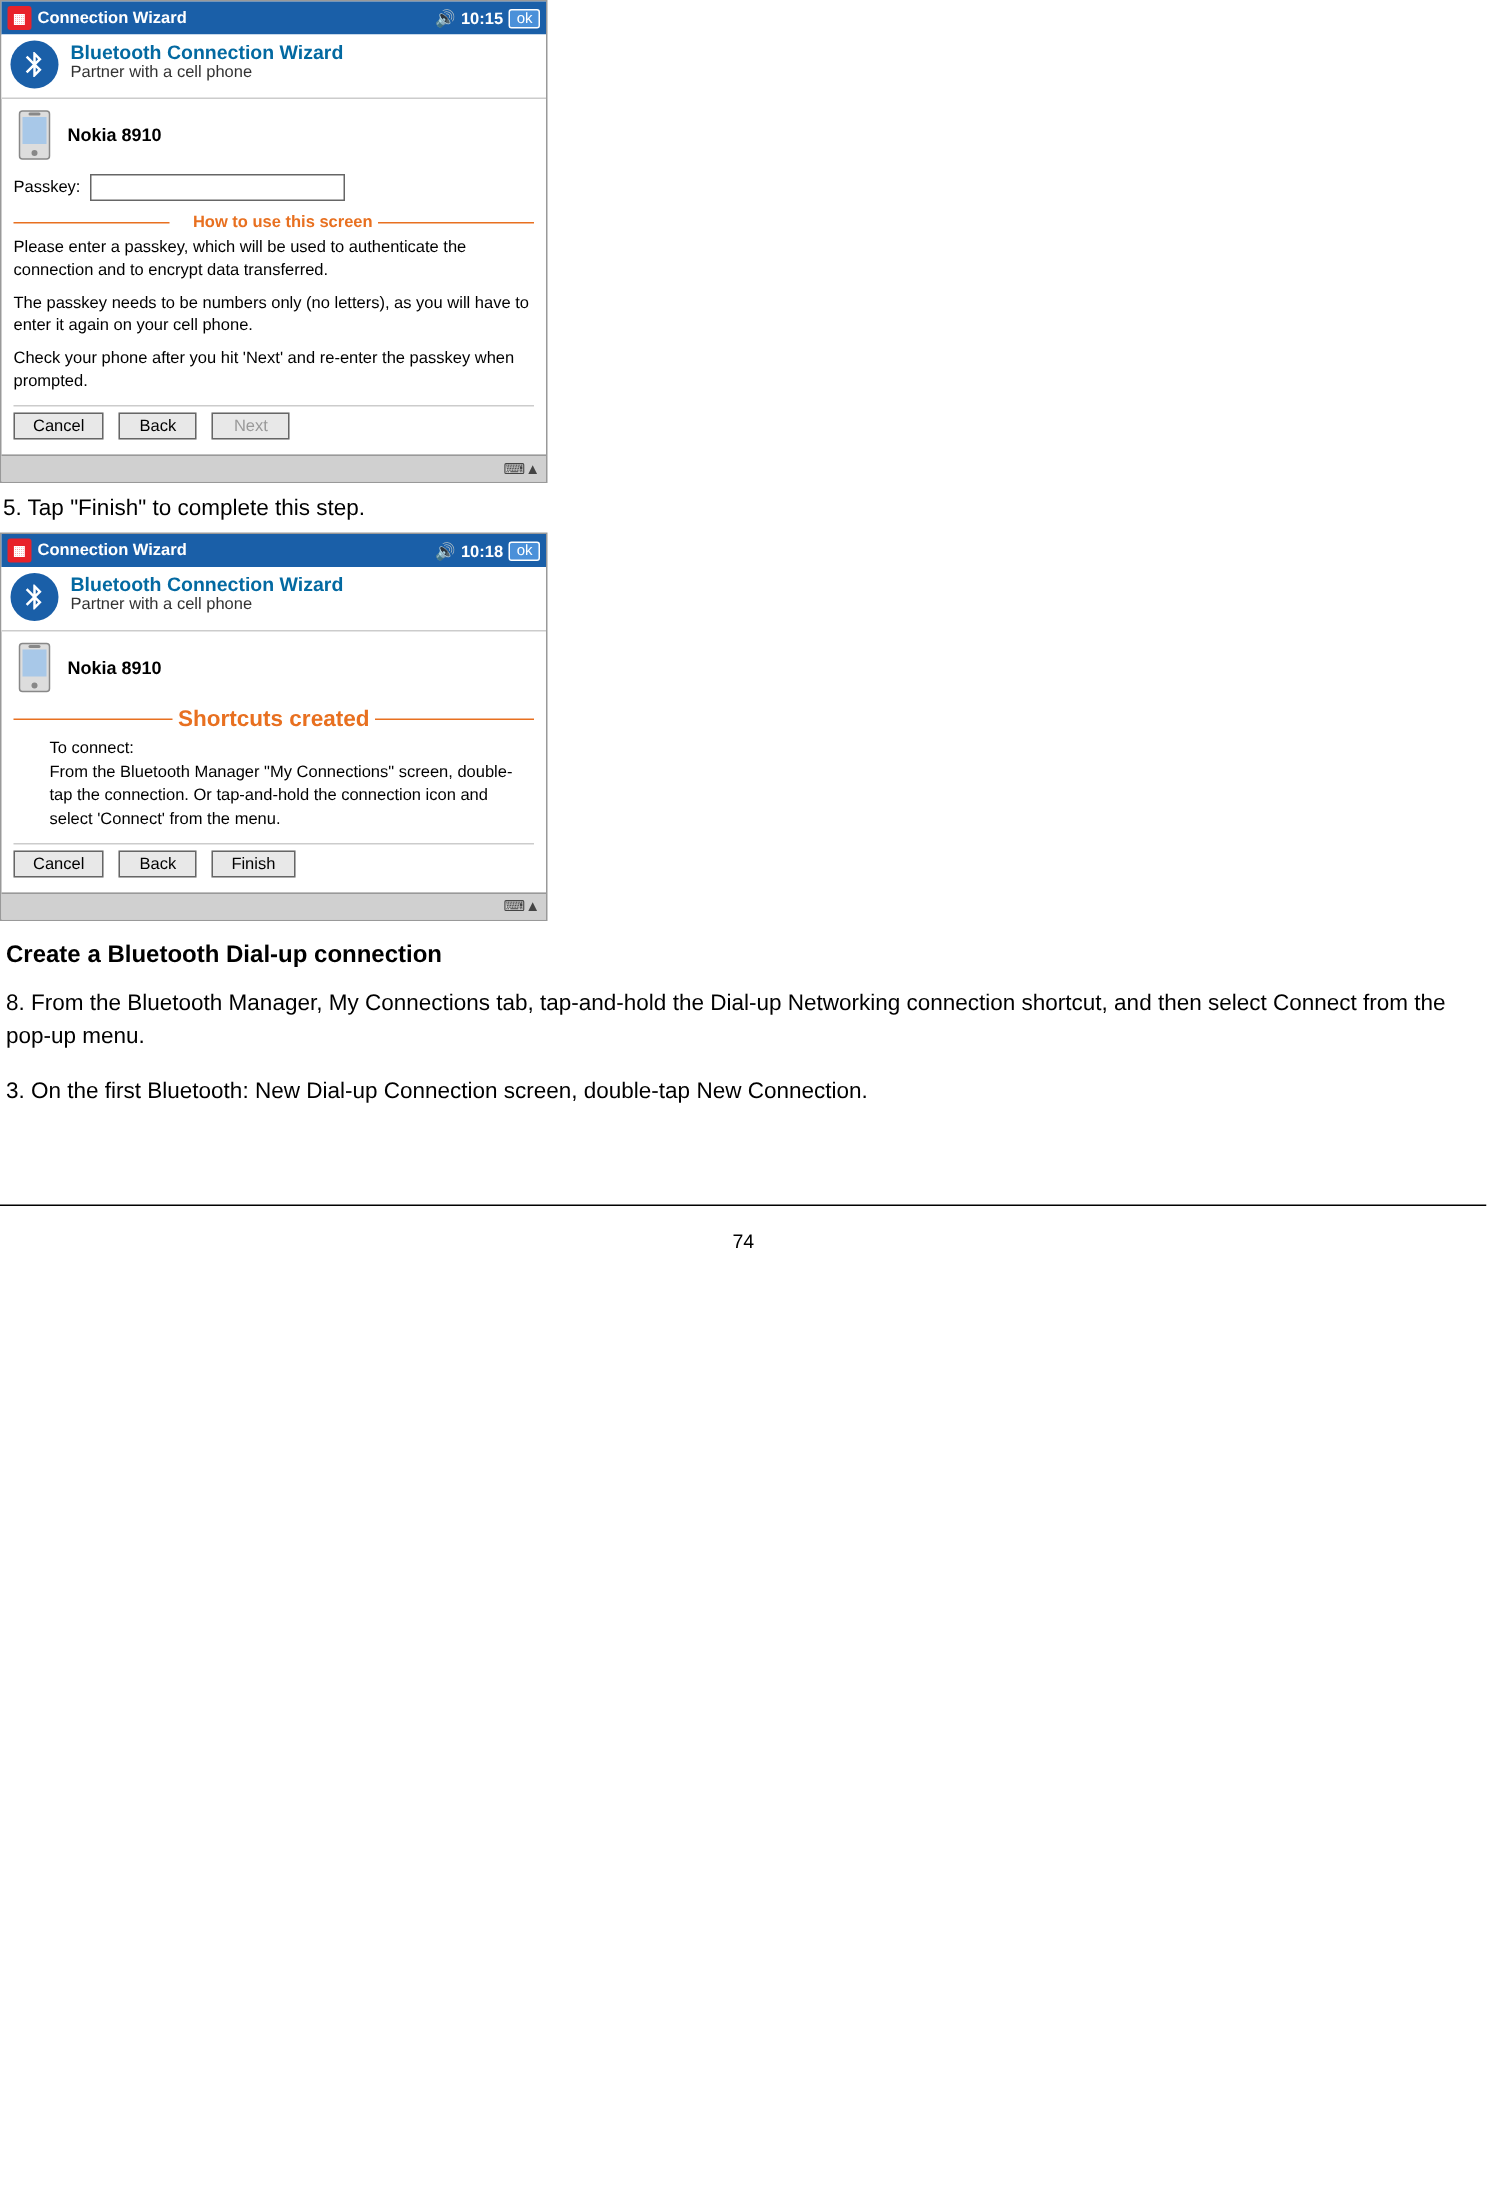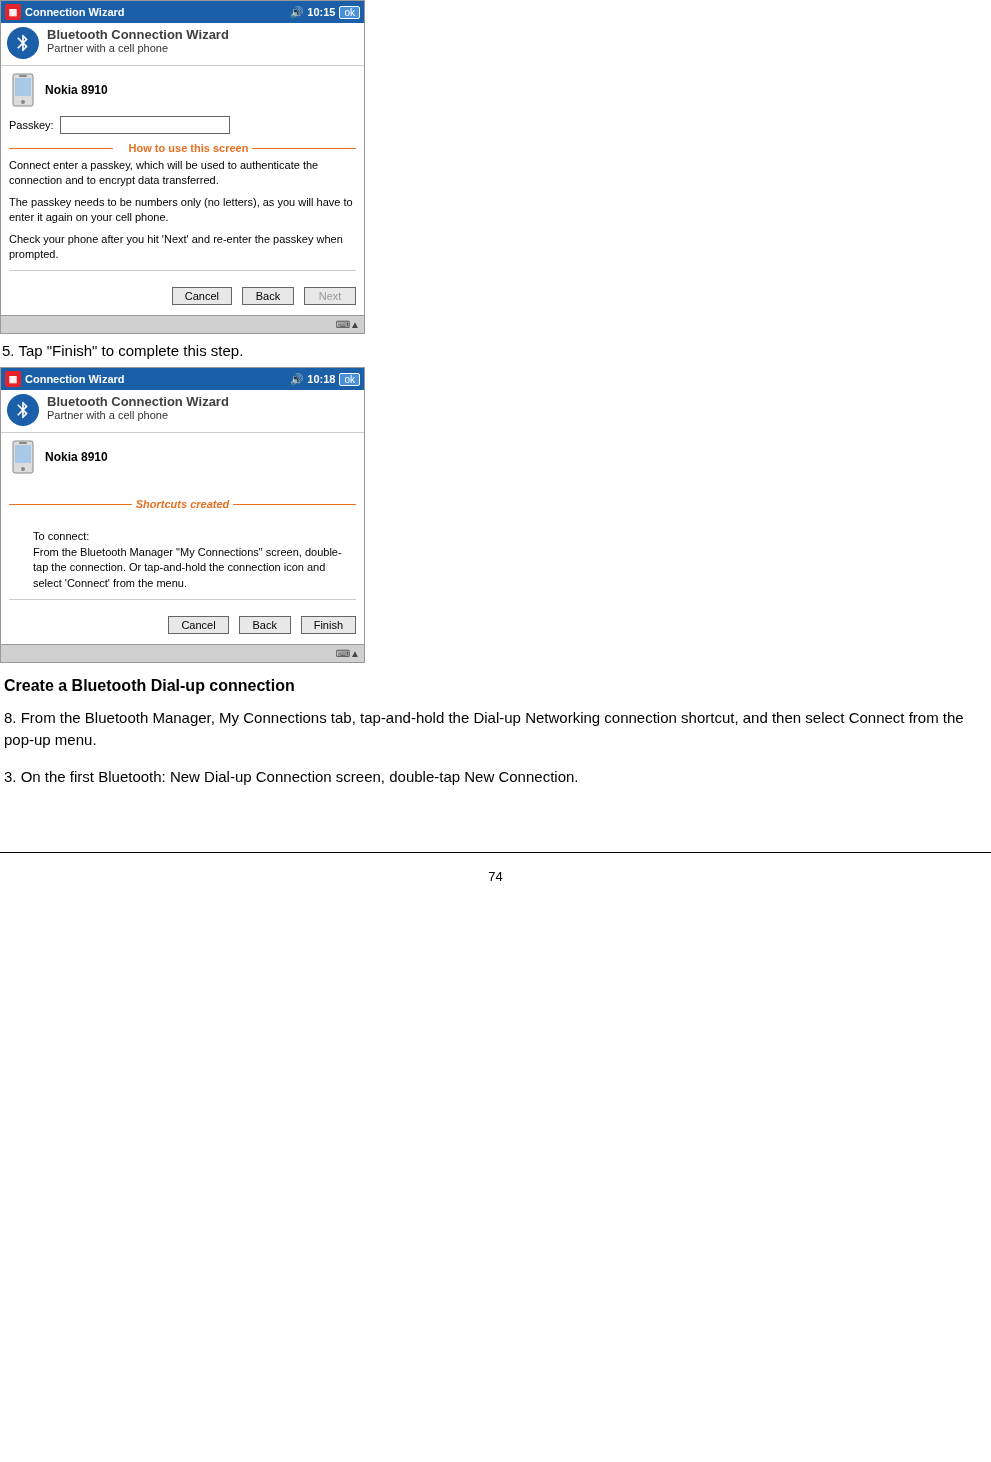--- a/index.html
+++ b/index.html
@@ -87,21 +87,21 @@
       margin-right: 8px;
       flex-shrink: 0;
     }
     .bluetooth-icon-large svg {
       width: 20px;
       height: 20px;
     }
     .device-header-text h2 {
       font-size: 13px;
       font-weight: bold;
-      color: #404040;
+      color: #0369a1;
       margin: 0;
     }
     .device-header-text p {
       font-size: 11px;
       color: #333;
       margin: 0;
     }
 
     .device-content {
       padding: 6px 8px;
@@ -160,24 +160,24 @@
 
     .info-text {
       font-size: 11px;
       color: #000;
       line-height: 1.4;
       margin-bottom: 6px;
     }
 
     .button-row {
       display: flex;
-      justify-content: flex-end;
+      justify-content: flex-start;
       gap: 10px;
       margin: 8px 0 4px 0;
-      padding-top: 16px;
+      padding-top: 4px;
       border-top: 1px solid #ccc;
     }
     .device-btn {
       border: 1px solid #666;
       background: #e8e8e8;
       font-size: 11px;
       padding: 2px 12px;
       cursor: pointer;
       min-width: 52px;
       text-align: center;
@@ -240,25 +240,24 @@
       align-items: center;
       margin: 6px 0 4px 0;
     }
     .shortcuts-section-divider .line {
       height: 1px;
       background: #e87020;
       flex: 1;
     }
     .shortcuts-section-divider .section-title {
       color: #e87020;
-      font-size: 11px;
-      font-weight: bold;
-      margin: 15px 4px;
+      font-size: 15px;
+      font-weight: bold;
+      margin: 0 4px;
       white-space: nowrap;
-      font-style: italic;
     }
   </style>
 </head>
 <body>
 
 <div class="page-container">
 
   <div class="device-frame">
 
     <div class="device-titlebar">
@@ -299,21 +298,21 @@
         <span class="passkey-label">Passkey:</span>
         <input class="passkey-input" type="text" value="" style="">
       </div>
 
       <div class="section-divider">
         <span class="line"></span>
         <span class="section-title">How to use this screen</span>
         <span class="line"></span>
       </div>
 
-      <p class="info-text">Connect enter a passkey, which will be used to authenticate the connection and to encrypt data transferred.</p>
+      <p class="info-text">Please enter a passkey, which will be used to authenticate the connection and to encrypt data transferred.</p>
       <p class="info-text">The passkey needs to be numbers only (no letters), as you will have to enter it again on your cell phone.</p>
       <p class="info-text">Check your phone after you hit 'Next' and re-enter the passkey when prompted.</p>
 
       <div class="button-row">
         <button class="device-btn">Cancel</button>
         <button class="device-btn">Back</button>
         <button class="device-btn disabled" disabled="">Next</button>
       </div>
     </div>
 

